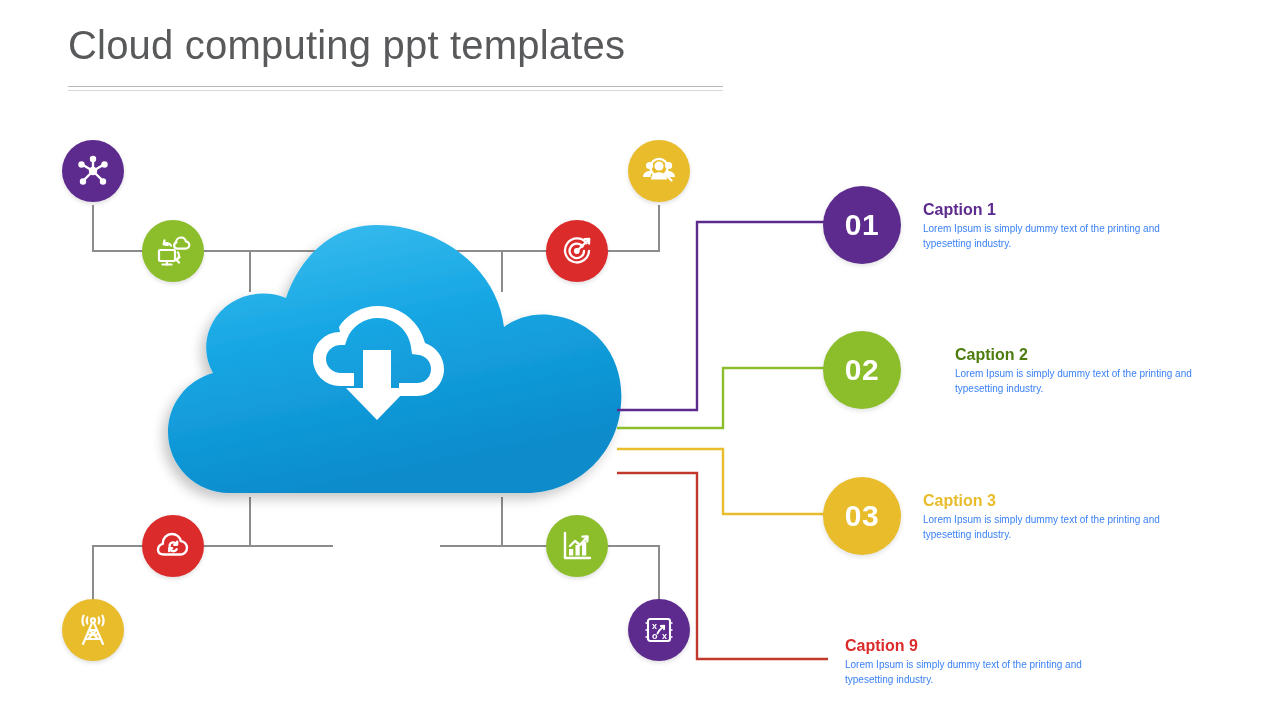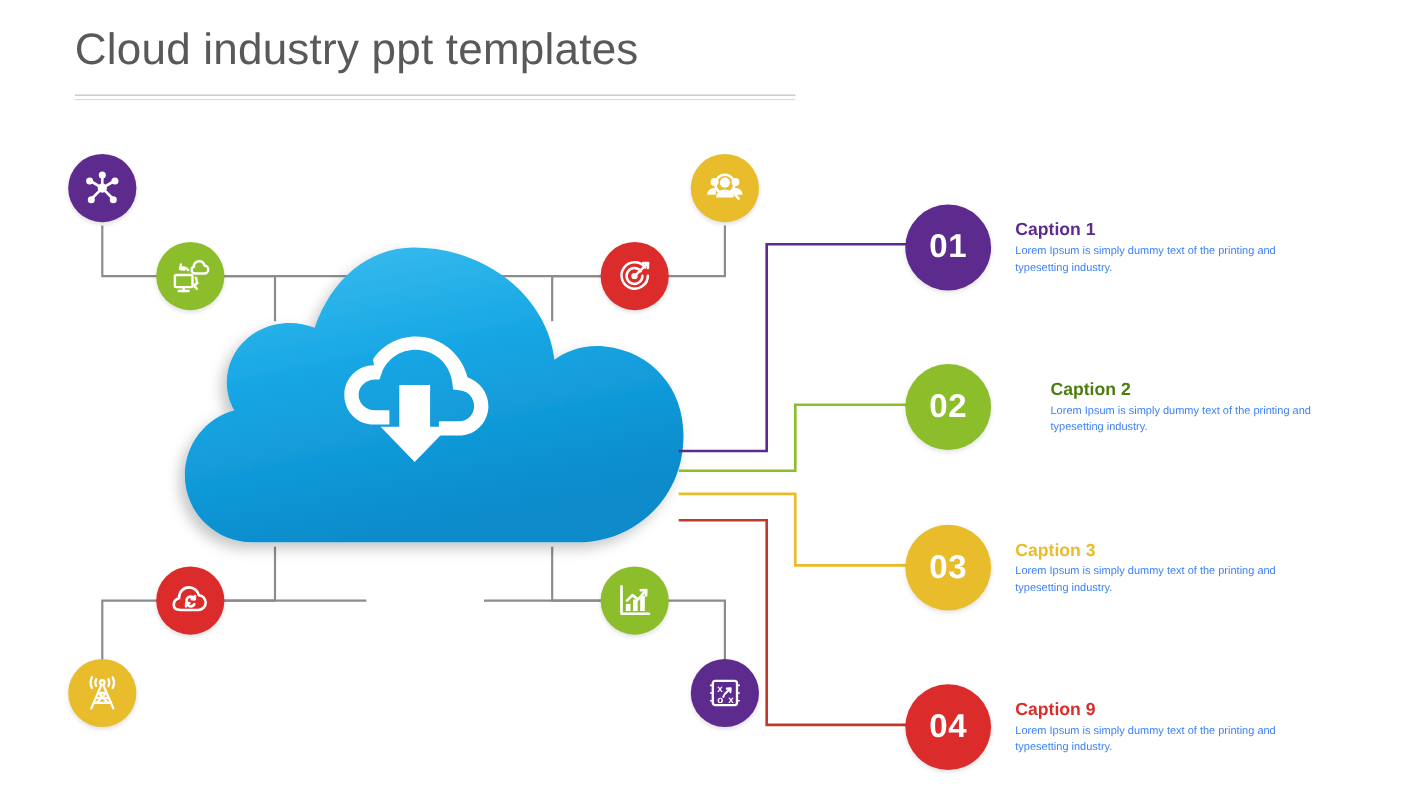--- a/index.html
+++ b/index.html
@@ -79,21 +79,21 @@
     line-height: 1.45;
     width: 272px;
   }
 </style>
 </head>
 <body>
 
 <div id="slide">
 
   <div id="title-block">
-    <div id="page-title">Cloud industry ppt templates</div>
+    <div id="page-title">Cloud computing ppt templates</div>
     <div id="title-rule"></div>
   </div>
 
   <svg id="canvas" viewBox="0 0 1280 720">
     <defs>
       <linearGradient id="cloudGrad" x1="0" y1="0" x2="0.35" y2="1">
         <stop offset="0%" stop-color="#3fc0f0"></stop>
         <stop offset="45%" stop-color="#18a7e4"></stop>
         <stop offset="100%" stop-color="#0a8bcb"></stop>
       </linearGradient>
@@ -338,20 +338,19 @@
 
   <div class="caption-row" style="top:475px;">
     <div class="num-circle" style="background:#e8bc2a;">03</div>
     <div class="caption-text">
       <div class="caption-title" style="color:#e8bc2a;">Caption 3</div>
       <div class="caption-body">Lorem Ipsum is simply dummy text of the printing and typesetting industry.</div>
     </div>
   </div>
 
   <div class="caption-row" style="top:620px;">
-    <div class="num-circle" style="background:#db2b2b;">04</div>
     <div class="caption-text">
       <div class="caption-title" style="color:#db2b2b;">Caption 9</div>
       <div class="caption-body">Lorem Ipsum is simply dummy text of the printing and typesetting industry.</div>
     </div>
   </div>
 
 </div>
 
 </body></html>

